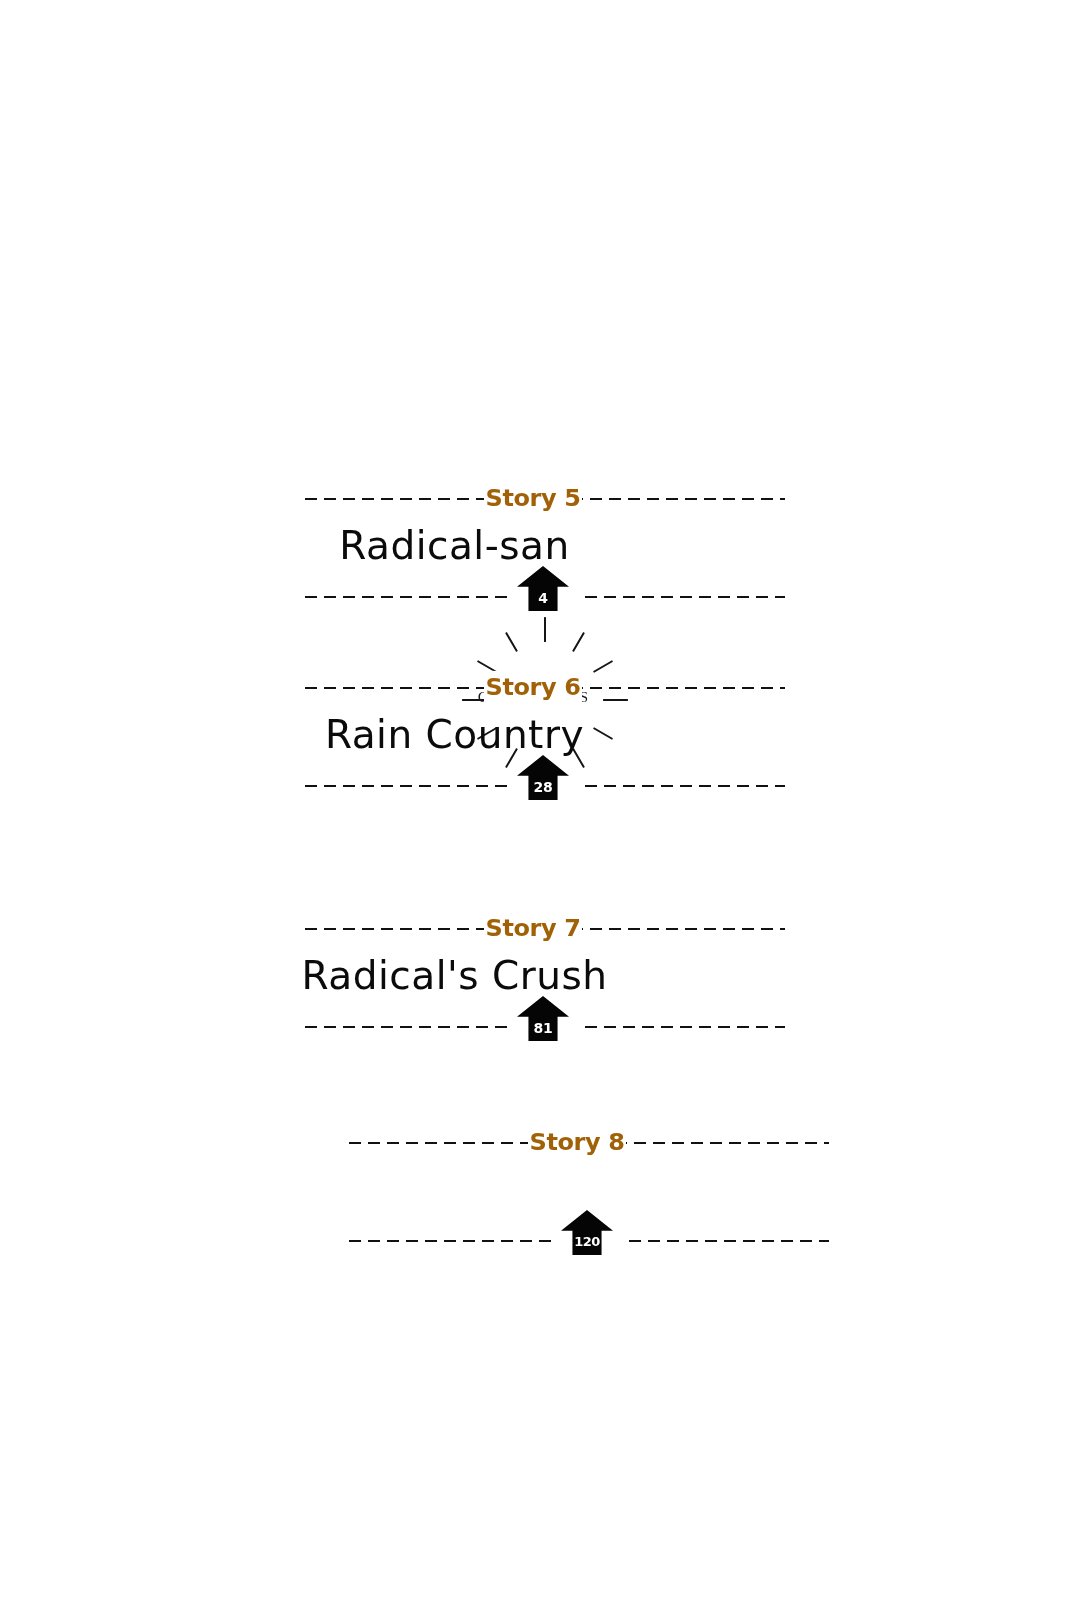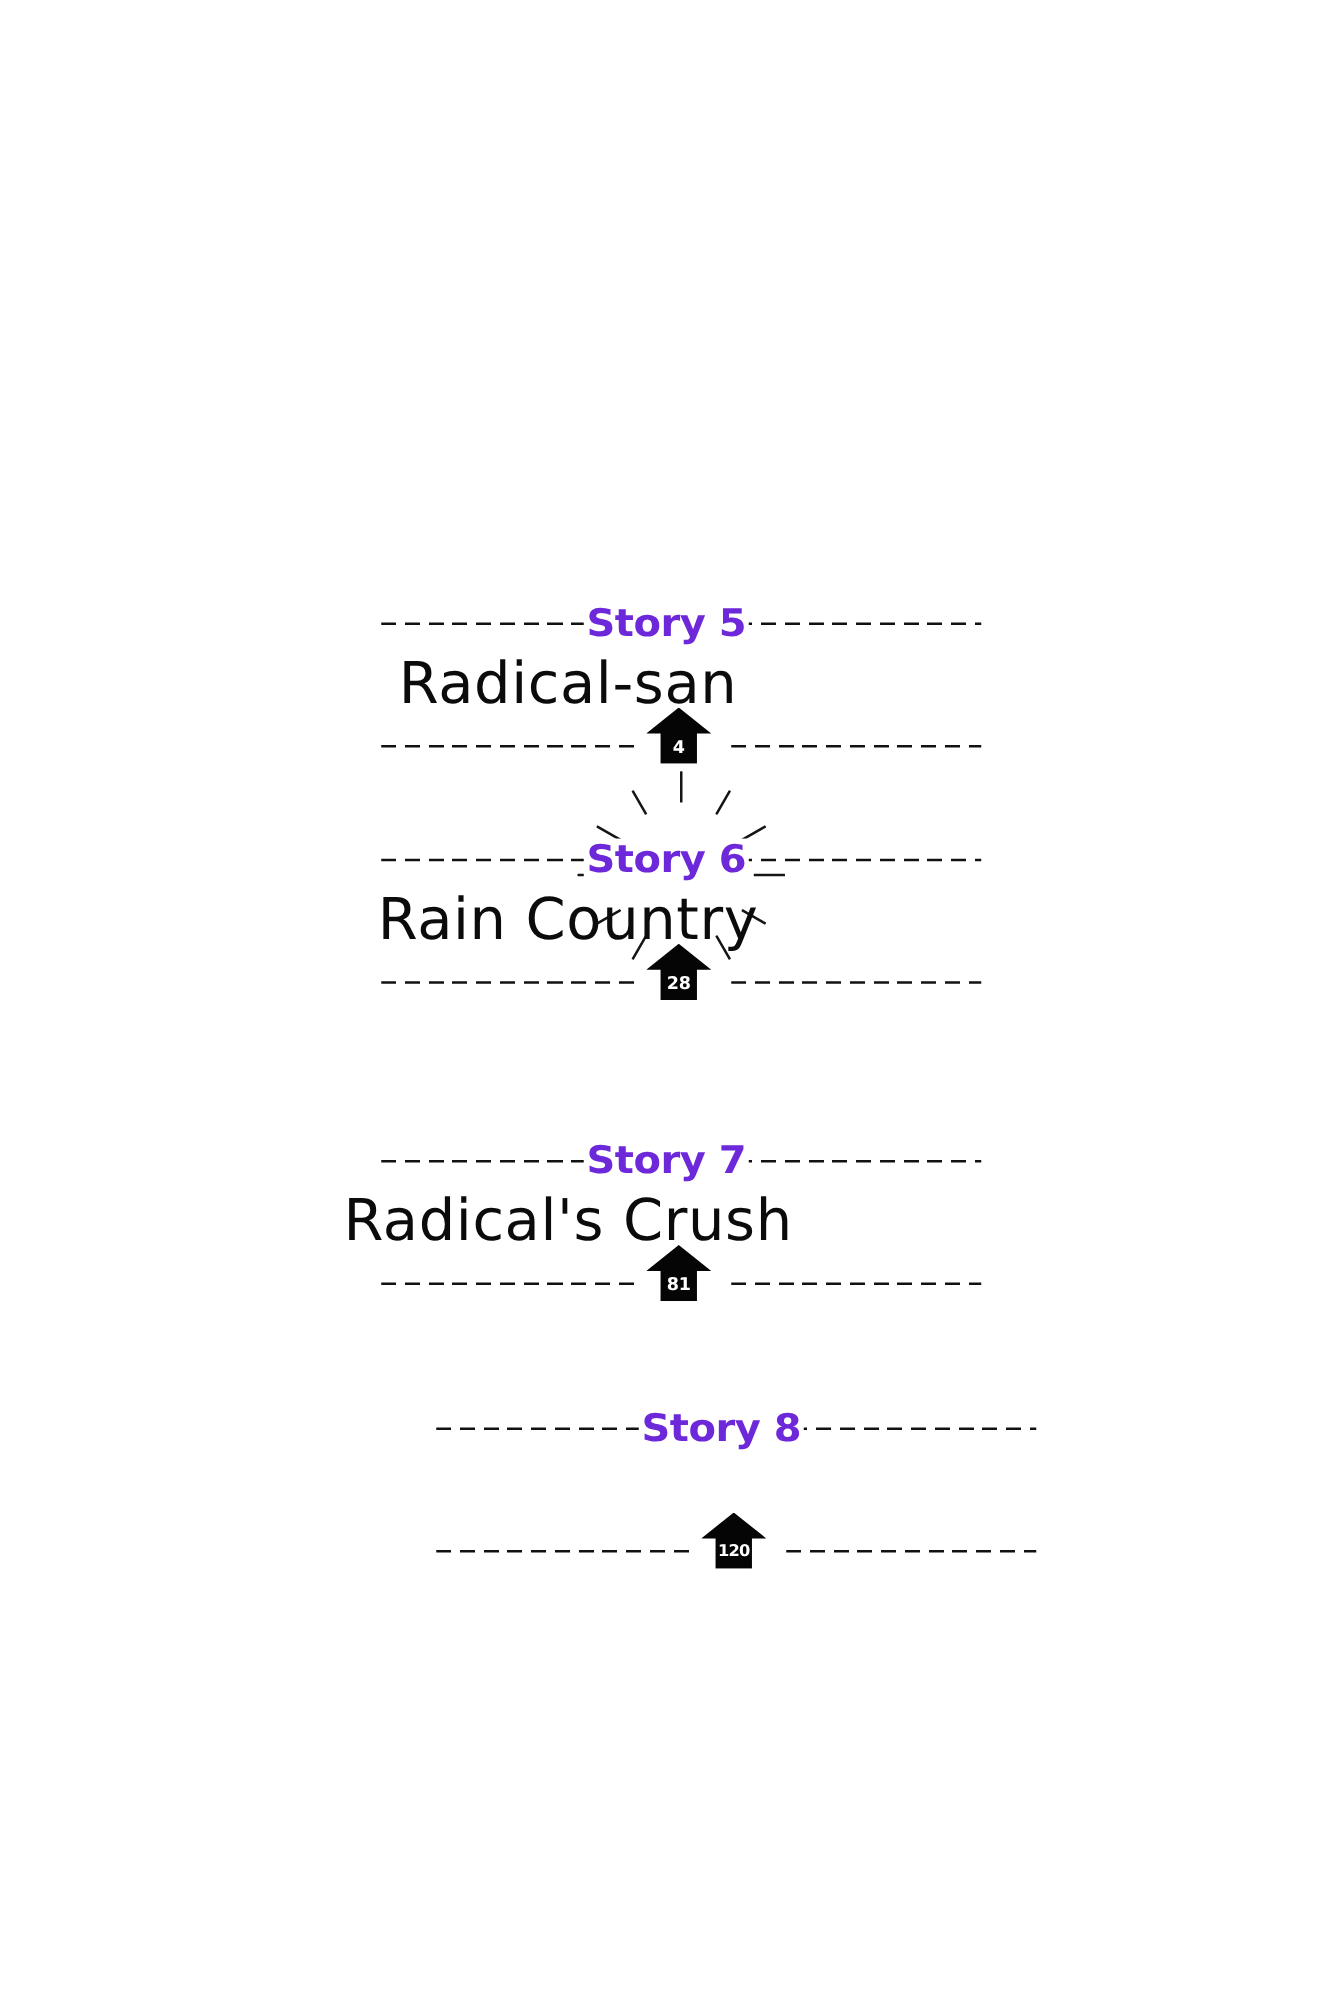--- a/index.html
+++ b/index.html
@@ -101,42 +101,42 @@
   }
 
   
   .story-label {
     position: absolute;
     top: -17px;
     left: 0;
     width: 1066px;
     text-align: center;
     font-family: "DejaVu Sans", sans-serif;
-    font-size: 32px;
+    font-size: 24px;
     font-weight: 700;
     letter-spacing: -0.4px;
-    color: #6d28d9;
+    color: #a16207;
     line-height: 34px;
   }
   .story-label span.lbl {
     background: #ffffff;
     padding: 0 2px;
     display: inline-block;
     transform: scaleY(0.95);
   }
 
   
   .story-title {
     position: absolute;
     top: 22px;
     left: 0;
     width: 909px;
     text-align: center;
     font-family: "DejaVu Sans", sans-serif;
-    font-size: 46px;
+    font-size: 39px;
     font-weight: 400;
     letter-spacing: 0.5px;
     color: #0b0b0b;
     line-height: 52px;
     white-space: nowrap;
   }
 
   
   .page-marker {
     position: absolute;

